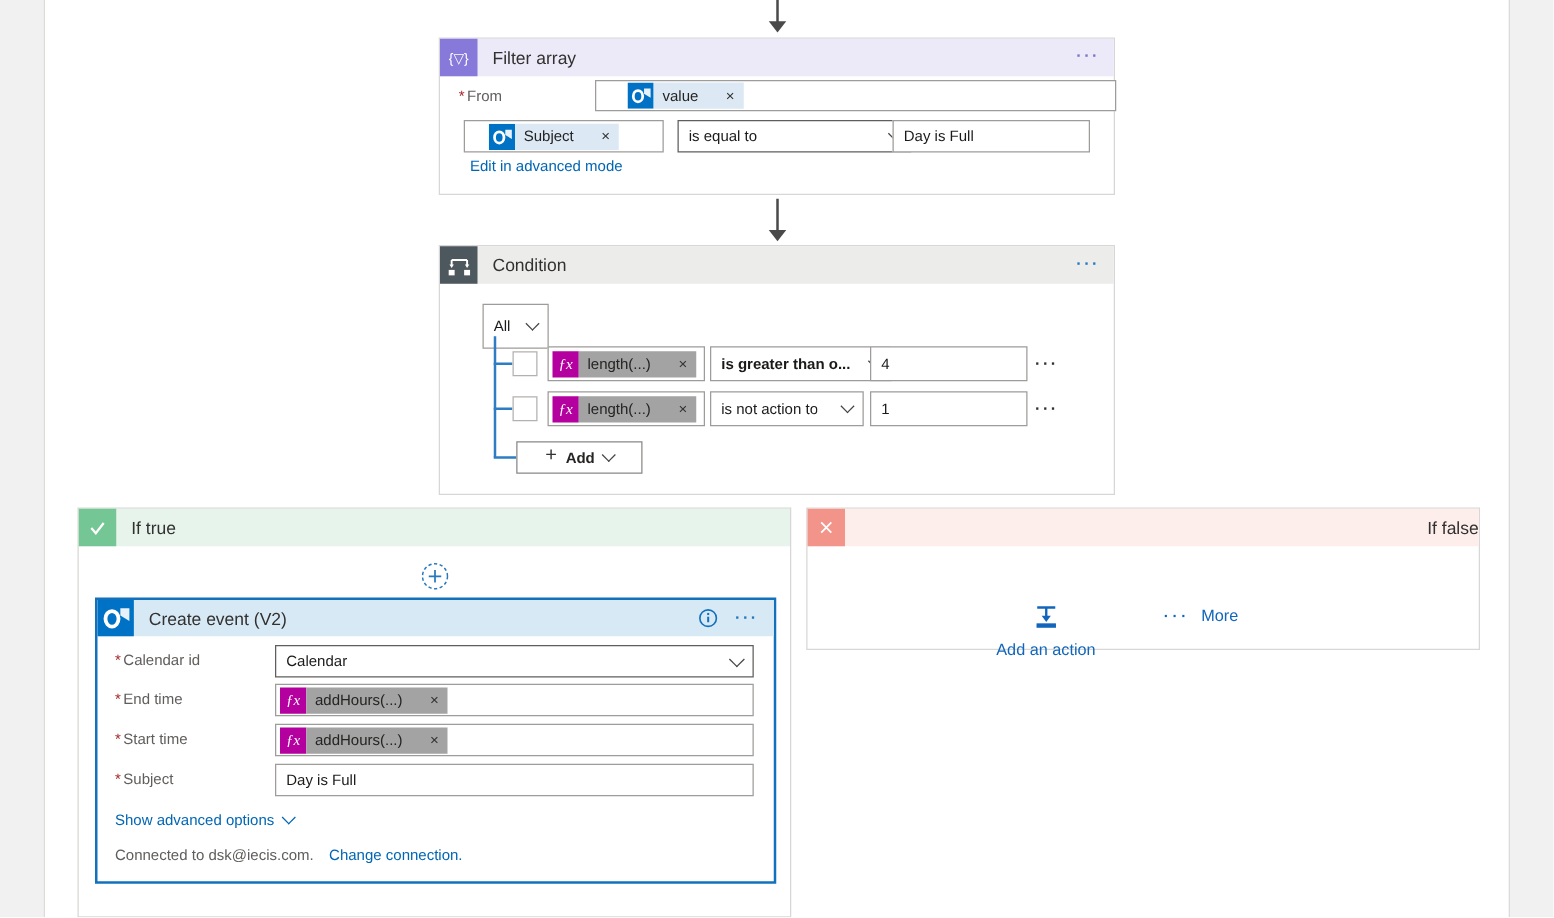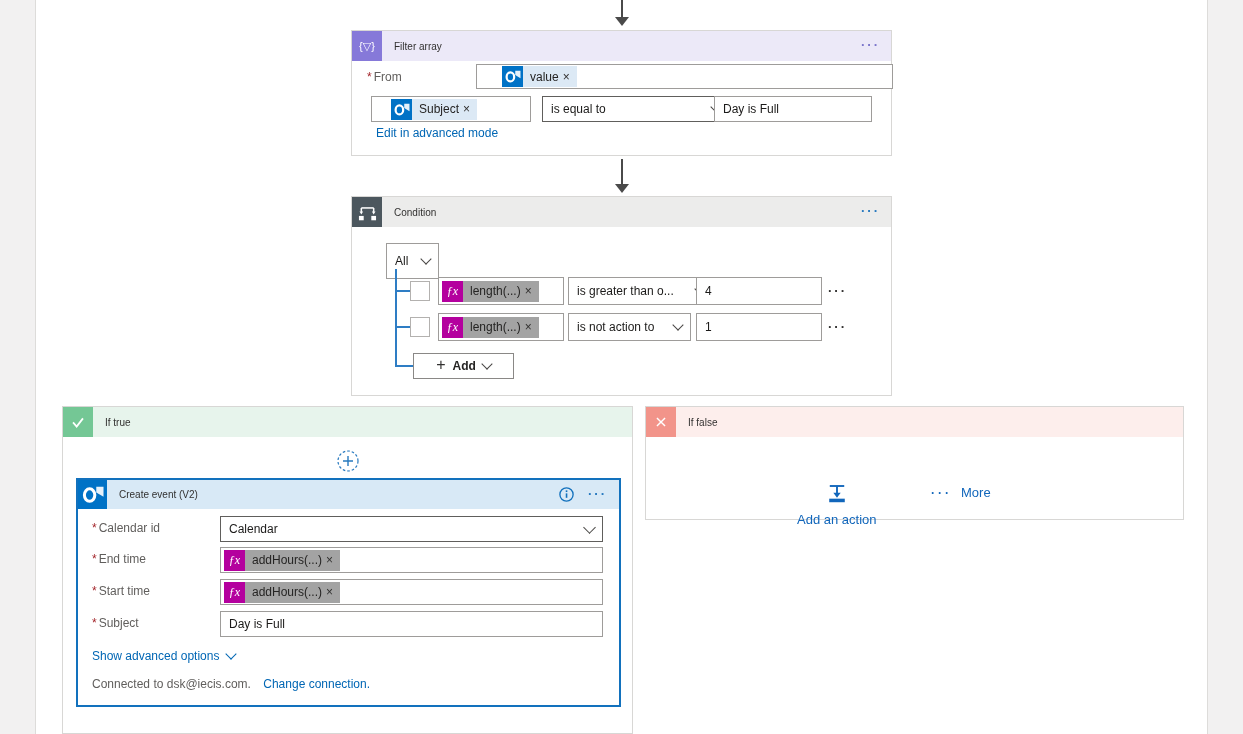--- a/index.html
+++ b/index.html
@@ -13,41 +13,41 @@
   .gutter.right { right:0; border-left:1px solid #dddcda; }
 
   .vline { position:absolute; width:2px; background:#4a4a4a; }
   .arrowhead { position:absolute; width:0; height:0;
     border-left:7px solid transparent; border-right:7px solid transparent;
     border-top:9px solid #4a4a4a; }
 
   .block { position:absolute; background:#fff; border:1px solid #d8d7d5; box-sizing:border-box; }
   .hdr { position:relative; height:30px; display:flex; align-items:center; cursor:pointer; }
   .hdr-icon { width:30px; height:30px; flex:0 0 30px; display:flex; align-items:center; justify-content:center; overflow:hidden; }
-  .hdr-title { margin-left:12px; font-size:10px; color:#323130; white-space:nowrap; }
+  .hdr-title { margin-left:12px; font-size:14px; color:#323130; white-space:nowrap; }
   .hdr-dots { position:absolute; right:11px; top:50%; transform:translateY(-60%);
     font-size:13px; font-weight:bold; letter-spacing:2px; cursor:pointer; }
 
   .abs { position:absolute; box-sizing:border-box; }
   .field { position:absolute; box-sizing:border-box; border:1px solid #9e9c9a; background:#fff;
     display:flex; align-items:center; padding:0 8px; font-size:12px; color:#1b1a19;
     white-space:nowrap; overflow:hidden; cursor:text; }
   .dd { border-color:#605e5c; cursor:pointer; }
   .chev { width:7px; height:7px; border-right:1.4px solid #484644; border-bottom:1.4px solid #484644;
     transform:rotate(45deg); display:inline-block; flex:0 0 auto; margin-top:-4px; }
   .dd .chev { margin-left:auto; }
   .chev.blue { border-color:#0066b4; }
 
   .label12 { font-size:12px; color:#605e5c; }
   .req { color:#a4262c; margin-right:2px; font-size:12px; }
   .link { color:#0066b4; font-size:12px; cursor:pointer; white-space:nowrap; }
 
   .token { display:inline-flex; align-items:stretch; height:21px; cursor:pointer; flex:0 0 auto; }
   .token .ticon { width:21px; height:21px; flex:0 0 21px; display:flex; align-items:center; justify-content:center; }
-  .token .tbody { display:flex; align-items:center; gap:4px; padding:0 7px; font-size:12px; color:#252423; }
+  .token .tbody { display:flex; align-items:center; gap:22px; padding:0 7px; font-size:12px; color:#252423; }
   .tok-blue .tbody { background:#dce9f5; }
   .tok-pink .tbody { background:#a3a3a3; }
   .fxicon { background:#b4009e; color:#fff; width:21px; height:21px; flex:0 0 21px;
     display:flex; align-items:center; justify-content:center;
     font-style:italic; font-family:"Liberation Serif", serif; font-size:12px; }
   .tclose { font-size:12px; color:#323130; cursor:pointer; line-height:1; }
 
   .tline { position:absolute; background:#2e7dc4; }
   .cbox { position:absolute; width:20px; height:20px; border:1px solid #b3b1af; background:#fff;
     box-sizing:border-box; cursor:pointer; }
@@ -172,21 +172,21 @@
     <div class="cbox" style="left:58px; top:84px;"></div>
     <div class="field" style="left:86px; top:80px; width:126px; height:28px; padding:0 4px 0 3px;">
       <div class="token tok-pink">
         <span class="fxicon">ƒx</span>
         <div class="tbody">
           <span>length(...)</span>
           <span class="tclose">×</span>
         </div>
       </div>
     </div>
-    <div class="field dd" style="left:216px; top:80px; width:145px; height:28px; border-color:#9e9c9a;">
+    <div class="field dd" style="left:216px; top:80px; width:145px; height:28px; border-color:#9e9c9a;font-weight:bold;">
       <span style="overflow:hidden;">is greater than o...</span>
       <span class="chev"></span>
     </div>
     <div class="field" style="left:344px; top:80px; width:126px; height:28px;">
       <span>4</span>
     </div>
     <span class="rowdots" style="left:476px; top:86px;">···</span>
 
     <div class="cbox" style="left:58px; top:120px;"></div>
     <div class="field" style="left:86px; top:116px; width:126px; height:28px; padding:0 4px 0 3px;">
@@ -294,21 +294,21 @@
       </div>
 
       <div class="abs" style="left:14px; top:197px; white-space:nowrap;">
         <span class="label12">Connected to dsk@iecis.com.</span>
         <span class="link" style="margin-left:9px;">Change connection.</span>
       </div>
     </div>
   </div>
 
   <div class="block" style="left:645px; top:406px; width:539px; height:114px;">
-    <div class="hdr" style="background:#fdeeec;">
+    <div class="hdr" style="background:#fdeeec;justify-content:space-between;">
       <div class="hdr-icon" style="background:#f2948a;">
         <svg viewBox="0 0 20 20" width="18" height="18">
           <path d="M5.5 5.5 L14.5 14.5 M14.5 5.5 L5.5 14.5" stroke="#fff" stroke-width="1.6"></path>
         </svg>
       </div>
       <span class="hdr-title">If false</span>
     </div>
 
     <div class="abs" style="left:151px; top:77px; display:flex; align-items:center; gap:8px;flex-direction:column;">
       <svg width="20" height="20" viewBox="0 0 18 18">

